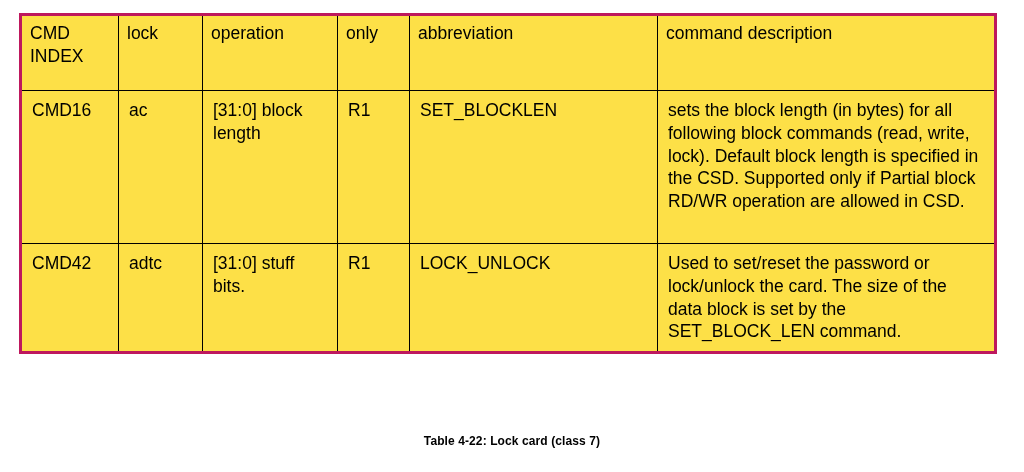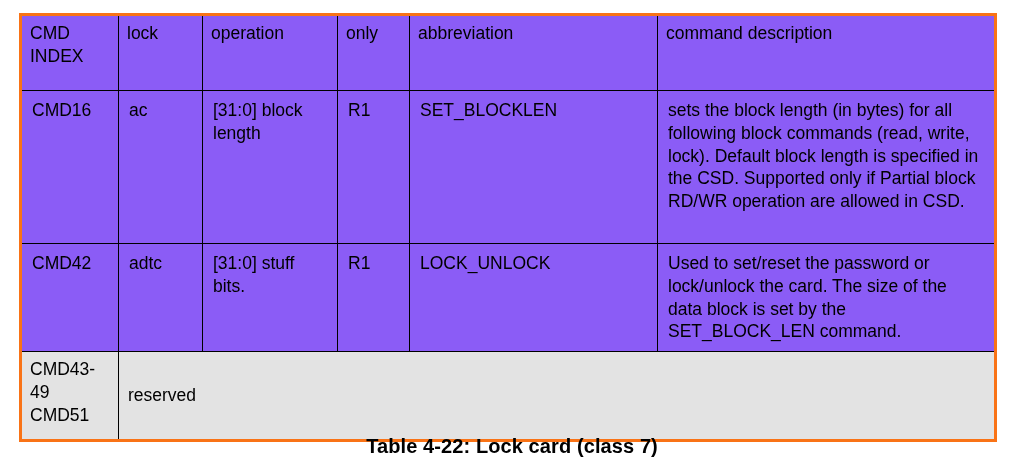--- a/index.html
+++ b/index.html
@@ -27,22 +27,22 @@
     position: absolute;
     left: 19px;
     top: 13px;
     width: 975px;
   }
 
   table.cmd-table {
     border-collapse: collapse;
     table-layout: fixed;
     width: 975px;
-    border: 3px solid #f97316;
-    background: #8b5cf6;
+    border: 3px solid #be185d;
+    background: #fde047;
   }
 
   table.cmd-table td,
   table.cmd-table th {
     border: 1.6px solid #000000;
     vertical-align: top;
     text-align: left;
     padding: 6px 7px 6px 8px;
     font-size: 17.5px;
     line-height: 1.30;
@@ -86,21 +86,21 @@
   p.cell-text {
     margin: 2px;
   }
 
   .caption {
     position: absolute;
     left: 0;
     top: 434px;
     width: 1024px;
     text-align: center;
-    font-size: 20px;
+    font-size: 12px;
     font-weight: bold;
     line-height: 1.2;
     letter-spacing: 0.1px;
   }
 </style>
 </head>
 <body>
 
 <div class="page">
 
@@ -174,28 +174,20 @@
             <p class="cell-text">R1</p>
           </td>
           <td>
             <p class="cell-text">LOCK_UNLOCK</p>
           </td>
           <td>
             <p class="cell-text">Used to set/reset the password or lock/unlock the card. The size of the data block is set by the SET_BLOCK_LEN command.</p>
           </td>
         </tr>
 
-        <tr class="row-reserved">
-          <td class="idx">
-            <span class="idx-line">CMD43-</span>
-            <span class="idx-line">49</span>
-            <span class="idx-line">CMD51</span>
-          </td>
-          <td class="res-label" colspan="5">reserved</td>
-        </tr>
 
       </tbody>
     </table>
   </div>
 
   <div class="caption">Table 4-22: Lock card (class 7)</div>
 
 </div>
 
 </body></html>

